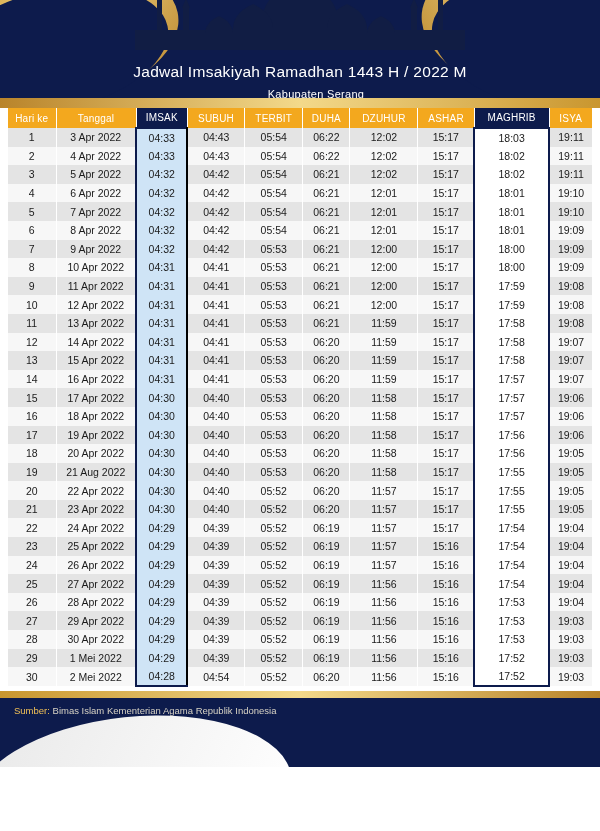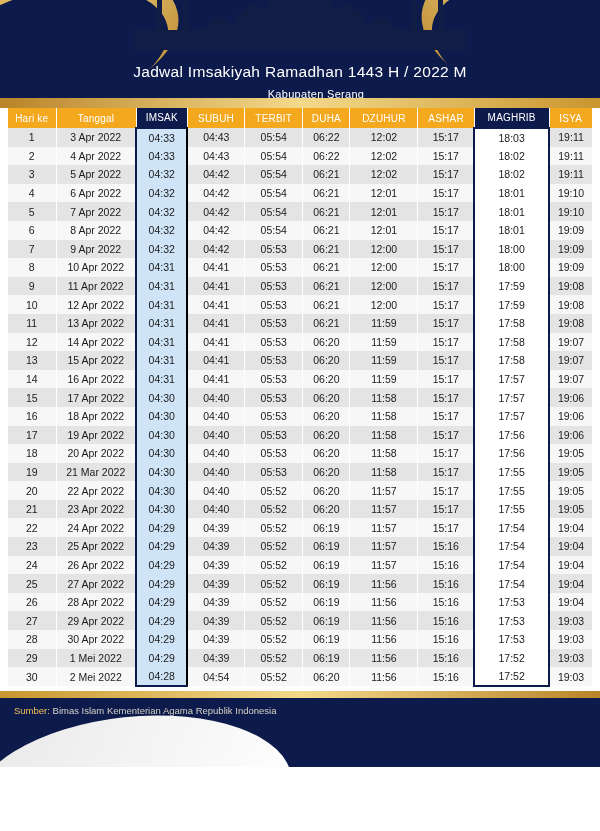--- a/index.html
+++ b/index.html
@@ -467,21 +467,21 @@
             <td class="c-subuh">04:40</td>
             <td class="c-terbit">05:53</td>
             <td class="c-duha">06:20</td>
             <td class="c-dzuhur">11:58</td>
             <td class="c-ashar">15:17</td>
             <td class="c-maghrib">17:56</td>
             <td class="c-isya">19:05</td>
           </tr>
           <tr class="odd">
             <td class="c-hari">19</td>
-            <td class="c-tanggal">21 Mar 2022</td>
+            <td class="c-tanggal">21 Aug 2022</td>
             <td class="c-imsak">04:30</td>
             <td class="c-subuh">04:40</td>
             <td class="c-terbit">05:53</td>
             <td class="c-duha">06:20</td>
             <td class="c-dzuhur">11:58</td>
             <td class="c-ashar">15:17</td>
             <td class="c-maghrib">17:55</td>
             <td class="c-isya">19:05</td>
           </tr>
           <tr class="even">

